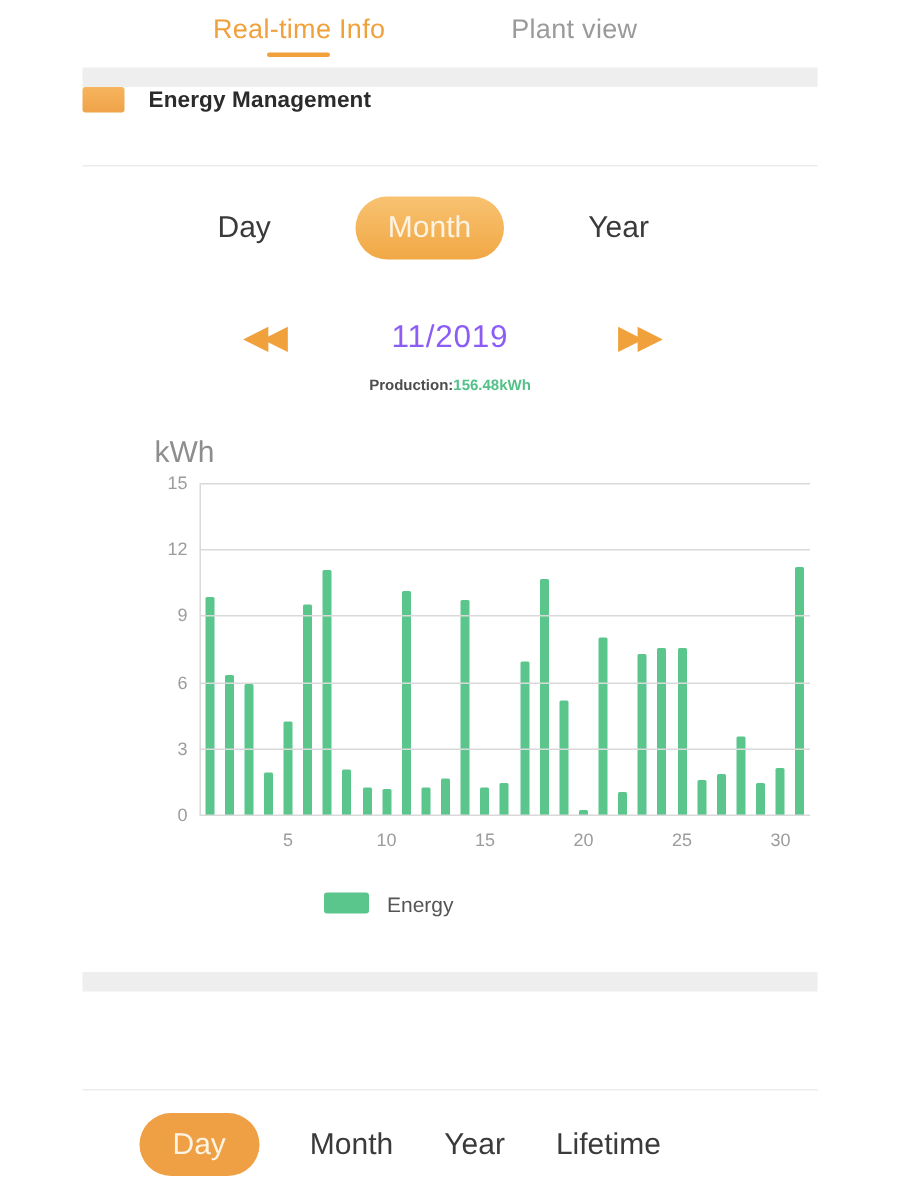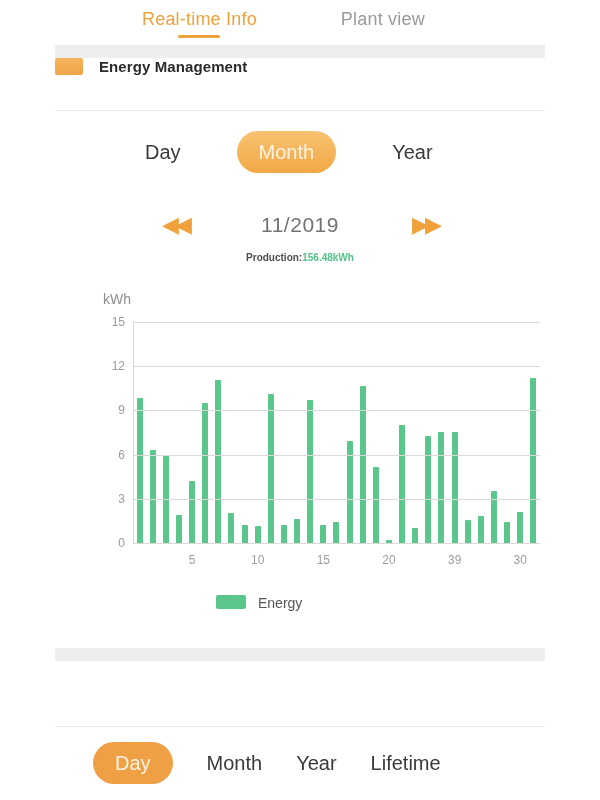--- a/index.html
+++ b/index.html
@@ -143,21 +143,21 @@
     color: #f0a13c;
     font-size: 22px;
     letter-spacing: -4px;
     cursor: pointer;
     user-select: none;
     width: 60px;
     text-align: center;
   }
   .datelabel {
     font-size: 21px;
-    color: #737373;
+    color: #8b5cf6;
     width: 190px;
     text-align: center;
     letter-spacing: .5px;
   }
   .prod {
     top: 252px;
     text-align: center;
     font-size: 10px;
     font-weight: bold;
     color: #4d4d4d;
@@ -166,21 +166,21 @@
 
   
   .chart-wrap {
     top: 285px;
     height: 350px;
   }
   .axis-unit {
     position: absolute;
     left: 48px;
     top: 6px;
-    font-size: 14px;
+    font-size: 20px;
     color: #8e8e8e;
   }
   .plot {
     position: absolute;
     left: 78px;
     top: 38px;
     width: 407px;
     height: 221px;
   }
   .gridline {
@@ -416,21 +416,21 @@
         <div class="gridline" style="bottom: 80%;">
           <div class="ytick" style="top: 0px;">12</div>
         </div>
         <div class="gridline" style="bottom: 100%;">
           <div class="ytick" style="top: 0px;">15</div>
         </div>
         <div class="xtick" style="left: 14.5161%;">5</div>
         <div class="xtick" style="left: 30.6452%;">10</div>
         <div class="xtick" style="left: 46.7742%;">15</div>
         <div class="xtick" style="left: 62.9032%;">20</div>
-        <div class="xtick" style="left: 79.0323%;">39</div>
+        <div class="xtick" style="left: 79.0323%;">25</div>
         <div class="xtick" style="left: 95.1613%;">30</div>
       </div>
     <div class="legend">
       <div class="legend-swatch"></div>
       <div class="legend-label">Energy</div>
     </div>
   </div>
 
   <div class="band band-mid"></div>
 

